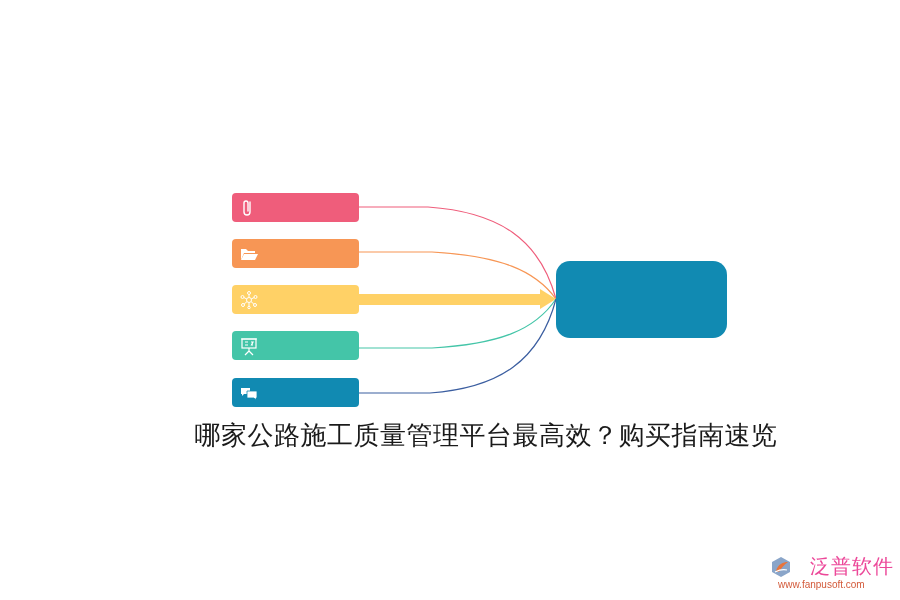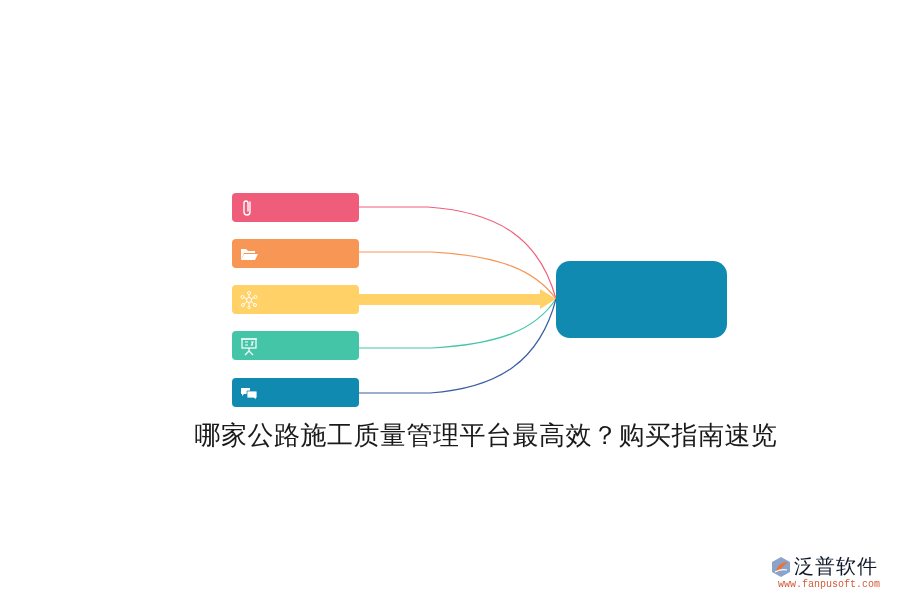--- a/index.html
+++ b/index.html
@@ -16,22 +16,22 @@
       position: absolute; left: 556px; top: 261px; width: 171px; height: 77px;
       border-radius: 14px; background: #118ab2;
     }
     .title {
       position: absolute; left: 0; width: 900px; top: 418px; text-align: center;
       font-family: "DejaVu Serif", serif; font-size: 26px; color: #1a1a1a; letter-spacing: 0.5px; margin-left: 36px;
     }
     .brand { position: absolute; left: 770px; top: 553px; width: 125px; height: 45px; }
     .brand .logo-row { display: flex; align-items: center; }
     .brand .mark { width: 22px; height: 22px; }
-    .brand .name { font-family: "DejaVu Sans", sans-serif; font-size: 20px; color: #0f172a; margin-left: 2px; letter-spacing: 1px; }
-    .brand .url { font-family: Liberation Mono, monospace; font-size: 10px; color: #d35a3a; margin-left: 8px; margin-top: -1px; }
+    .brand .name { font-family: "DejaVu Sans", sans-serif; font-size: 20px; color: #ec4899; margin-left: 18px; letter-spacing: 1px; }
+    .brand .url { font-family: Liberation Sans, sans-serif; font-size: 10px; color: #d35a3a; margin-left: 8px; margin-top: -1px; }
   </style>
 </head>
 <body>
 
 <div class="stage">
 
   <svg class="links" viewBox="0 0 900 600">
     <path d="M359 207 L428 207 C500 212 540 240 556 299" fill="none" stroke="#ef5d7b" stroke-width="1.2"></path>
     <path d="M359 252 L432 252 C500 256 535 270 556 299" fill="none" stroke="#f79655" stroke-width="1.2"></path>
     <rect x="355" y="294" width="186" height="11" fill="#ffd166"></rect>

